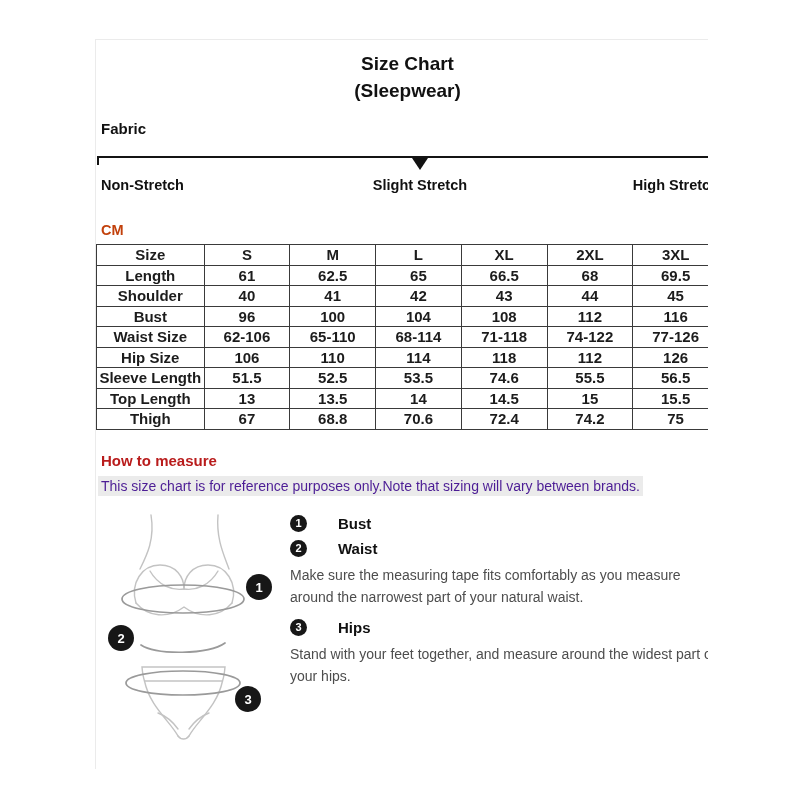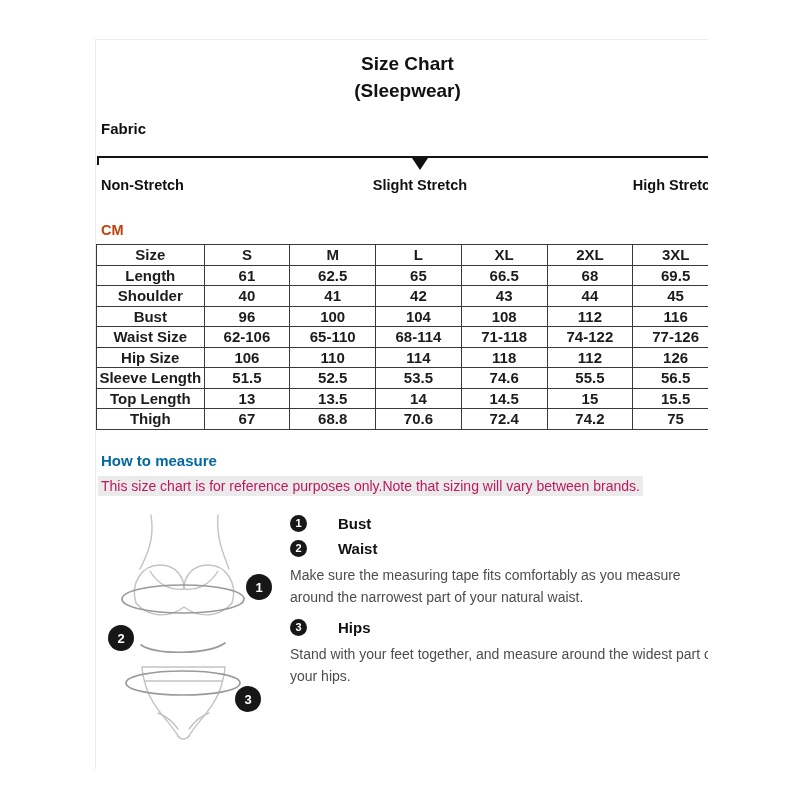--- a/index.html
+++ b/index.html
@@ -42,22 +42,22 @@
 
   table.size-table {
     width:100%; border-collapse:collapse; table-layout:fixed;
     font-size:15px; color:#1c1c1c;
   }
   table.size-table td {
     border:1px solid #3a3a3a; text-align:center; vertical-align:middle;
     height:19.5px; padding:0 2px; font-weight:600; overflow:hidden; white-space:nowrap;
   }
 
-  .how-heading { font-size:15px; font-weight:bold; margin:22px 0 9px 5px; color:#0369a1; }
-  .note-line { font-size:14px; color:#be185d; margin-left:2px; }
+  .how-heading { font-size:15px; font-weight:bold; margin:22px 0 9px 5px; color:#b91c1c; }
+  .note-line { font-size:14px; color:#4c1d95; margin-left:2px; }
   .note-line span { background:#ebebeb; padding:2px 3px; }
 
   .measure-section { display:flex; align-items:flex-start; margin-top:13px; }
   .figure-wrap { width:192px; flex:none; }
   .steps-col { flex:1; padding-left:2px; }
   .step-heading { display:flex; align-items:center; font-size:15px; font-weight:bold; color:#111; margin:8px 0 7px; }
   .step-badge {
     width:17px; height:17px; border-radius:50%; background:#171717; color:#fff;
     font-size:11px; font-weight:bold; display:flex; align-items:center; justify-content:center;
     margin-right:31px; flex:none;

